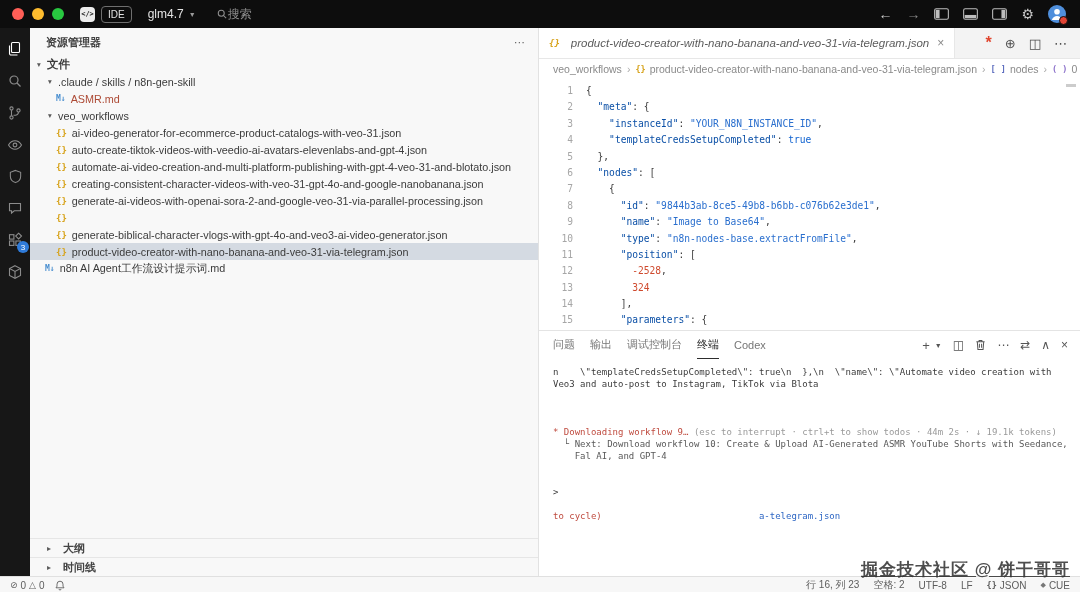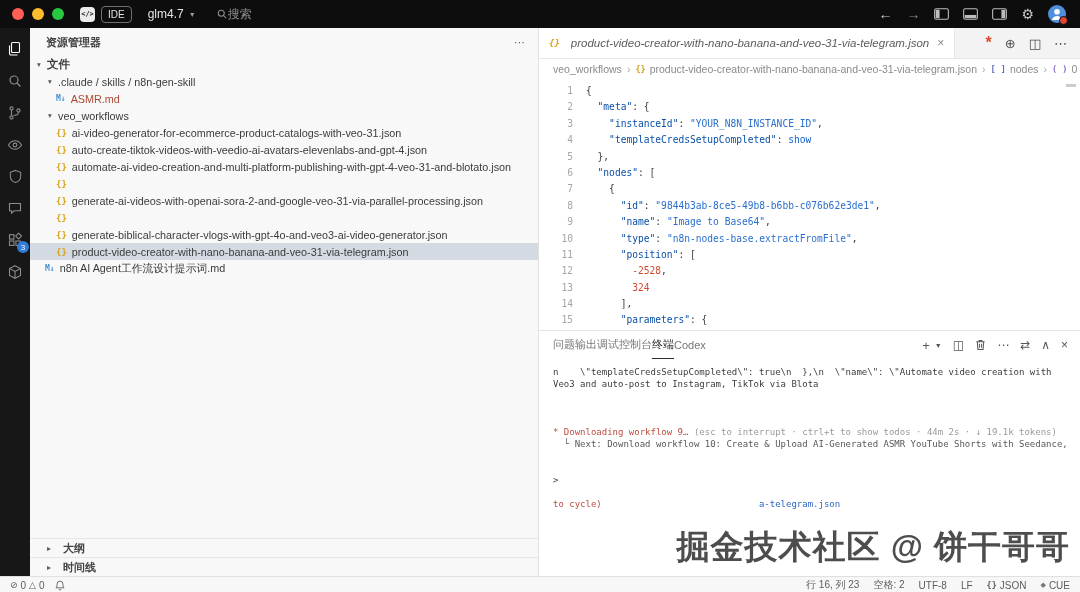--- a/index.html
+++ b/index.html
@@ -85,22 +85,22 @@
 
   
   .statusbar{height:16px;flex:none;background:#f7f7f7;border-top:1px solid #e0e0e0;display:flex;align-items:center;font-size:10px;color:#5d5d5d;padding:0 10px;}
   .sb-left{display:flex;gap:10px;align-items:center;}
   .sb-right{margin-left:auto;display:flex;gap:14px;align-items:center;}
   .sb-item{display:flex;gap:3px;align-items:center;cursor:pointer;}
   .sb-ic{font-size:9px;line-height:1;}
   .sb-braces{font-family:"DejaVu Sans Mono",monospace;font-size:8.5px;font-weight:bold;}
   .sb-spark{font-size:7px;color:#777;}
 
-  .watermark{position:absolute;right:10px;bottom:22px;font-size:33px;font-weight:bold;color:rgba(52,52,52,.88);
-             letter-spacing:1px;z-index:10;text-shadow:0 1px 1px rgba(255,255,255,.45);pointer-events:none;}
+  .watermark{position:absolute;right:10px;bottom:11px;font-size:17px;font-weight:bold;color:rgba(52,52,52,.88);
+             letter-spacing:1px;z-index:10;text-shadow:0 1px 1px rgba(255,255,255,.45);pointer-events:none;text-decoration:underline;}
   svg{display:block;}
 </style>
 </head>
 <body>
 
 <div class="window">
 
   <div class="titlebar">
     <div class="lights">
       <span class="light l-red"></span>
@@ -239,20 +239,21 @@
           <div class="tree-row" style="padding-left: 26px;">
             <span class="fi fi-json">{}</span>
             <span class="lbl">auto-create-tiktok-videos-with-veedio-ai-avatars-elevenlabs-and-gpt-4.json</span>
           </div>
           <div class="tree-row" style="padding-left: 26px;">
             <span class="fi fi-json">{}</span>
             <span class="lbl">automate-ai-video-creation-and-multi-platform-publishing-with-gpt-4-veo-31-and-blotato.json</span>
           </div>
           <div class="tree-row" style="padding-left: 26px;">
             <span class="fi fi-json">{}</span>
+            <span class="lbl">creating-consistent-character-videos-with-veo-31-gpt-4o-and-google-nanobanana.json</span>
           </div>
           <div class="tree-row" style="padding-left: 26px;">
             <span class="fi fi-json">{}</span>
             <span class="lbl">generate-ai-videos-with-openai-sora-2-and-google-veo-31-via-parallel-processing.json</span>
           </div>
           <div class="tree-row" style="padding-left: 26px;">
             <span class="fi fi-json">{}</span>
           </div>
           <div class="tree-row" style="padding-left: 26px;">
             <span class="fi fi-json">{}</span>
@@ -322,21 +323,21 @@
           <div class="cl">
             <span class="ln">2</span>
             <span class="lc"><span class="tk-p">  </span><span class="tk-k">"meta"</span><span class="tk-p">: {</span></span>
           </div>
           <div class="cl">
             <span class="ln">3</span>
             <span class="lc"><span class="tk-p">    </span><span class="tk-k">"instanceId"</span><span class="tk-p">: </span><span class="tk-s">"YOUR_N8N_INSTANCE_ID"</span><span class="tk-p">,</span></span>
           </div>
           <div class="cl">
             <span class="ln">4</span>
-            <span class="lc"><span class="tk-p">    </span><span class="tk-k">"templateCredsSetupCompleted"</span><span class="tk-p">: </span><span class="tk-b">show</span></span>
+            <span class="lc"><span class="tk-p">    </span><span class="tk-k">"templateCredsSetupCompleted"</span><span class="tk-p">: </span><span class="tk-b">true</span></span>
           </div>
           <div class="cl">
             <span class="ln">5</span>
             <span class="lc"><span class="tk-p">  },</span></span>
           </div>
           <div class="cl">
             <span class="ln">6</span>
             <span class="lc"><span class="tk-p">  </span><span class="tk-k">"nodes"</span><span class="tk-p">: [</span></span>
           </div>
           <div class="cl">
@@ -372,21 +373,21 @@
             <span class="lc"><span class="tk-p">      ],</span></span>
           </div>
           <div class="cl">
             <span class="ln">15</span>
             <span class="lc"><span class="tk-p">      </span><span class="tk-k">"parameters"</span><span class="tk-p">: {</span></span>
           </div>
         </div>
 
       <div class="panel">
         <div class="panel-head">
-          <div id="panel-tabs" style="display:flex;height:100%;align-items:center;">
+          <div id="panel-tabs" style="display:flex;gap:15px;height:100%;align-items:center;">
               <div class="ptab">问题</div>
               <div class="ptab">输出</div>
               <div class="ptab">调试控制台</div>
               <div class="ptab active">终端</div>
               <div class="ptab">Codex</div>
             </div>
           <div class="panel-actions">
             <span class="pa" style="font-size:13px;">+</span>
             <span class="pa pa-caret">▼</span>
             <span class="pa">◫</span>
@@ -402,20 +403,21 @@
           </div>
         </div>
         <div class="terminal" id="terminal">
             <div class="tl"><span class="t-fg">n    \"templateCredsSetupCompleted\": true\n  },\n  \"name\": \"Automate video creation with</span></div>
             <div class="tl"><span class="t-fg">Veo3 and auto-post to Instagram, TikTok via Blota</span></div>
             <div class="tl">&nbsp;</div>
             <div class="tl">&nbsp;</div>
             <div class="tl">&nbsp;</div>
             <div class="tl"><span class="t-red">* Downloading workflow 9…</span><span class="t-dim"> (esc to interrupt · ctrl+t to show todos · 44m 2s · ↓ 19.1k tokens)</span></div>
             <div class="tl"><span class="t-fg2">  └ Next: Download workflow 10: Create &amp; Upload AI-Generated ASMR YouTube Shorts with Seedance,</span></div>
+            <div class="tl"><span class="t-fg2">    Fal AI, and GPT-4</span></div>
             <div class="tl">&nbsp;</div>
             <div class="tl">&nbsp;</div>
             <div class="tl"><span class="t-fg">&gt;</span></div>
             <div class="tl">&nbsp;</div>
             <div class="tl"><span class="t-red">to cycle)</span><span class="t-fg">                             </span><span class="t-blue">a-telegram.json</span></div>
           </div>
       </div>
     </div>
   </div>
 

